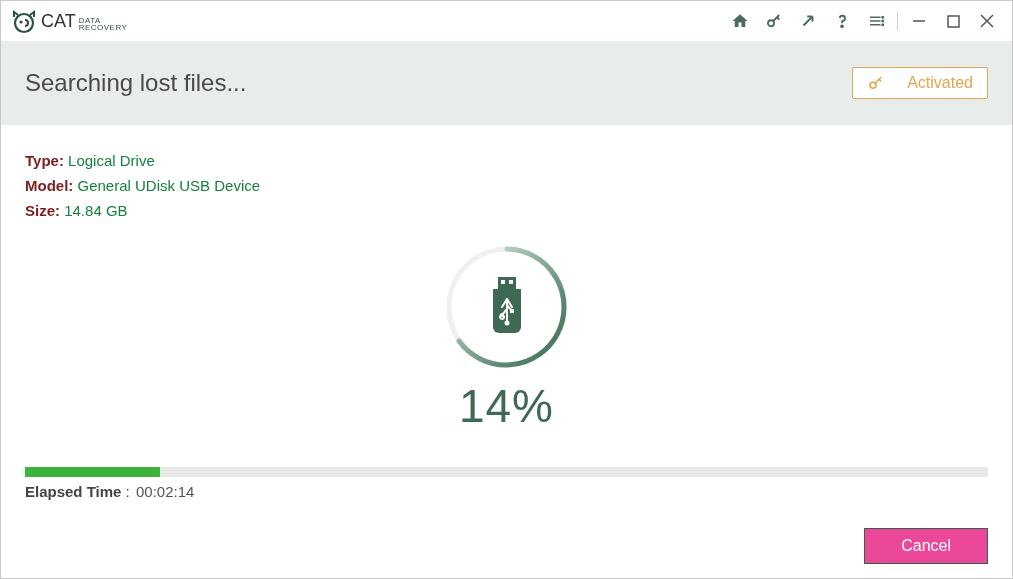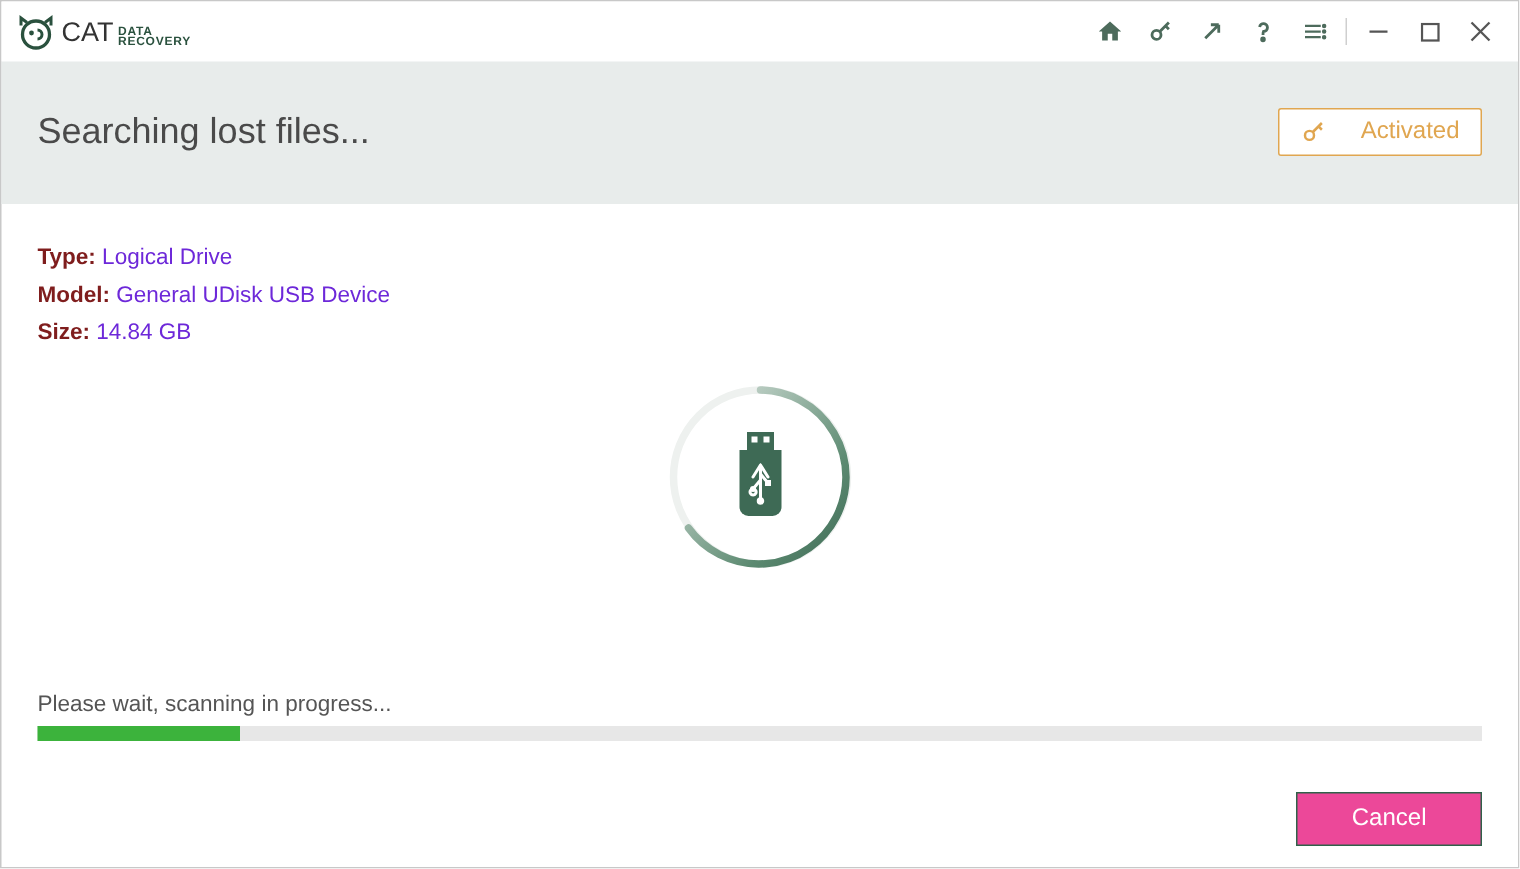--- a/index.html
+++ b/index.html
@@ -4,39 +4,39 @@
   <style>
     * { margin: 0; padding: 0; box-sizing: border-box; }
     html, body { width: 1013px; height: 579px; font-family: "Segoe UI", Arial, sans-serif; background: #fff; color: #333; overflow: hidden; }
     .window { width: 1013px; height: 579px; border: 1px solid #c8c8c8; display: flex; flex-direction: column; background: #fff; }
 
     
     .titlebar { height: 40px; display: flex; align-items: center; padding: 0 8px 0 10px; background: #fff; }
     .logo { display: flex; align-items: center; gap: 4px; }
     .logo-text { display: flex; flex-direction: column; line-height: 0.9; font-weight: 700; color: #2a513e; }
     .logo-cat { font-size: 18px; letter-spacing: 0px; font-family: Arial Black, Arial, sans-serif; }
-    .logo-sub { font-size: 8px; letter-spacing: 0.5px; font-weight: 700; }
+    .logo-sub { font-size: 8px; letter-spacing: 0.5px; font-weight: 400; }
     .logo-row { display:flex; align-items:flex-end; gap:3px; }
     .titlebar-spacer { flex: 1; }
     .tb-icons { display: flex; align-items: center; gap: 0; }
     .tb-btn { width: 34px; height: 34px; display: flex; align-items: center; justify-content: center; color: #4d6b5c; cursor: pointer; }
     .tb-sep { width: 1px; height: 18px; background: #cfcfcf; margin: 0 4px; }
 
     
-    .header { height: 95px; background: #e8eceb; display: flex; align-items: center; padding: 0 24px; border-bottom: 1px solid #e8eceb; }
+    .header { height: 84px; background: #e8eceb; display: flex; align-items: center; padding: 0 24px; border-bottom: 1px solid #e8eceb; }
     .header-title { font-size: 24px; font-weight: 300; color: #4a4a4a; }
     .header-spacer { flex: 1; }
     .activated-btn { display: flex; align-items: center; gap: 22px; border: 1px solid #e0a650; color: #e0a650; background: #fff; padding: 6px 14px; font-size: 16px; border-radius: 2px; cursor: pointer; }
     .activated-btn svg { stroke: #e0a650; }
 
     
     .content { flex: 1; position: relative; padding: 24px 24px 0 24px; }
     .drive-info { font-size: 15px; color: #444; line-height: 1.6; }
     .drive-info .lbl { font-weight: 700; color: #7f1d1d; }
-    .drive-info .val { font-weight: 400; color: #6d28d9; }
+    .drive-info .val { font-weight: 400; color: #15803d; }
     .drive-row { margin-bottom: 1px; }
 
     .center-icon { position: absolute; top: 116px; left: 50%; transform: translateX(-50%); display: flex; flex-direction: column; align-items: center; }
     .spinner-wrap { position: relative; width: 132px; height: 132px; display:flex; align-items:center; justify-content:center; }
     .percent { font-size: 46px; font-weight: 400; color: #3e6a55; margin-top: 6px; letter-spacing: 1px; }
 
     
     .progress-area { position: absolute; left: 24px; right: 24px; bottom: 78px; }
     .progress-top { display: flex; justify-content: space-between; align-items: flex-end; margin-bottom: 6px; }
     .wait-text { font-size: 15px; color: #555; }
@@ -178,30 +178,33 @@
           <rect x="16" y="3" width="4" height="4" fill="#fff"></rect>
           <rect x="24" y="3" width="4" height="4" fill="#fff"></rect>
           <path d="M8 12 H36 V50 A6 6 0 0 1 30 56 H14 A6 6 0 0 1 8 50 Z" fill="#3e6a55"></path>
           <path d="M22 46 V22 M22 22 L17 30 M22 22 L27 30 M17 38 A2 2 0 1 0 17.1 38 M27 34 h-0.1" stroke="#fff" stroke-width="2" fill="none" stroke-linecap="round"></path>
           <circle cx="17" cy="38" r="2" fill="#fff"></circle>
           <rect x="25" y="32" width="4" height="4" fill="#fff"></rect>
           <path d="M17 38 L22 32 M27 34 L22 28" stroke="#fff" stroke-width="2" fill="none"></path>
           <circle cx="22" cy="46" r="2.5" fill="#fff"></circle>
         </svg>
       </div>
+      <div class="percent">14%</div>
     </div>
 
     <div class="progress-area">
       <div class="progress-top">
-        <div class="wait-text">Please wait, scanning in progress...</div>
       </div>
       <div class="pbar">
         <div class="pbar-fill" id="pbar-fill" style="width: 14%;"></div>
       </div>
       <div class="progress-bot">
+        <div class="time-block">
+          <span class="tlbl">Elapsed Time</span><span> : </span><span class="tval">00:02:14</span>
+        </div>
       </div>
     </div>
 
     <div class="footer">
       <button class="cancel-btn">Cancel</button>
     </div>
   </div>
 
 </div>
 

